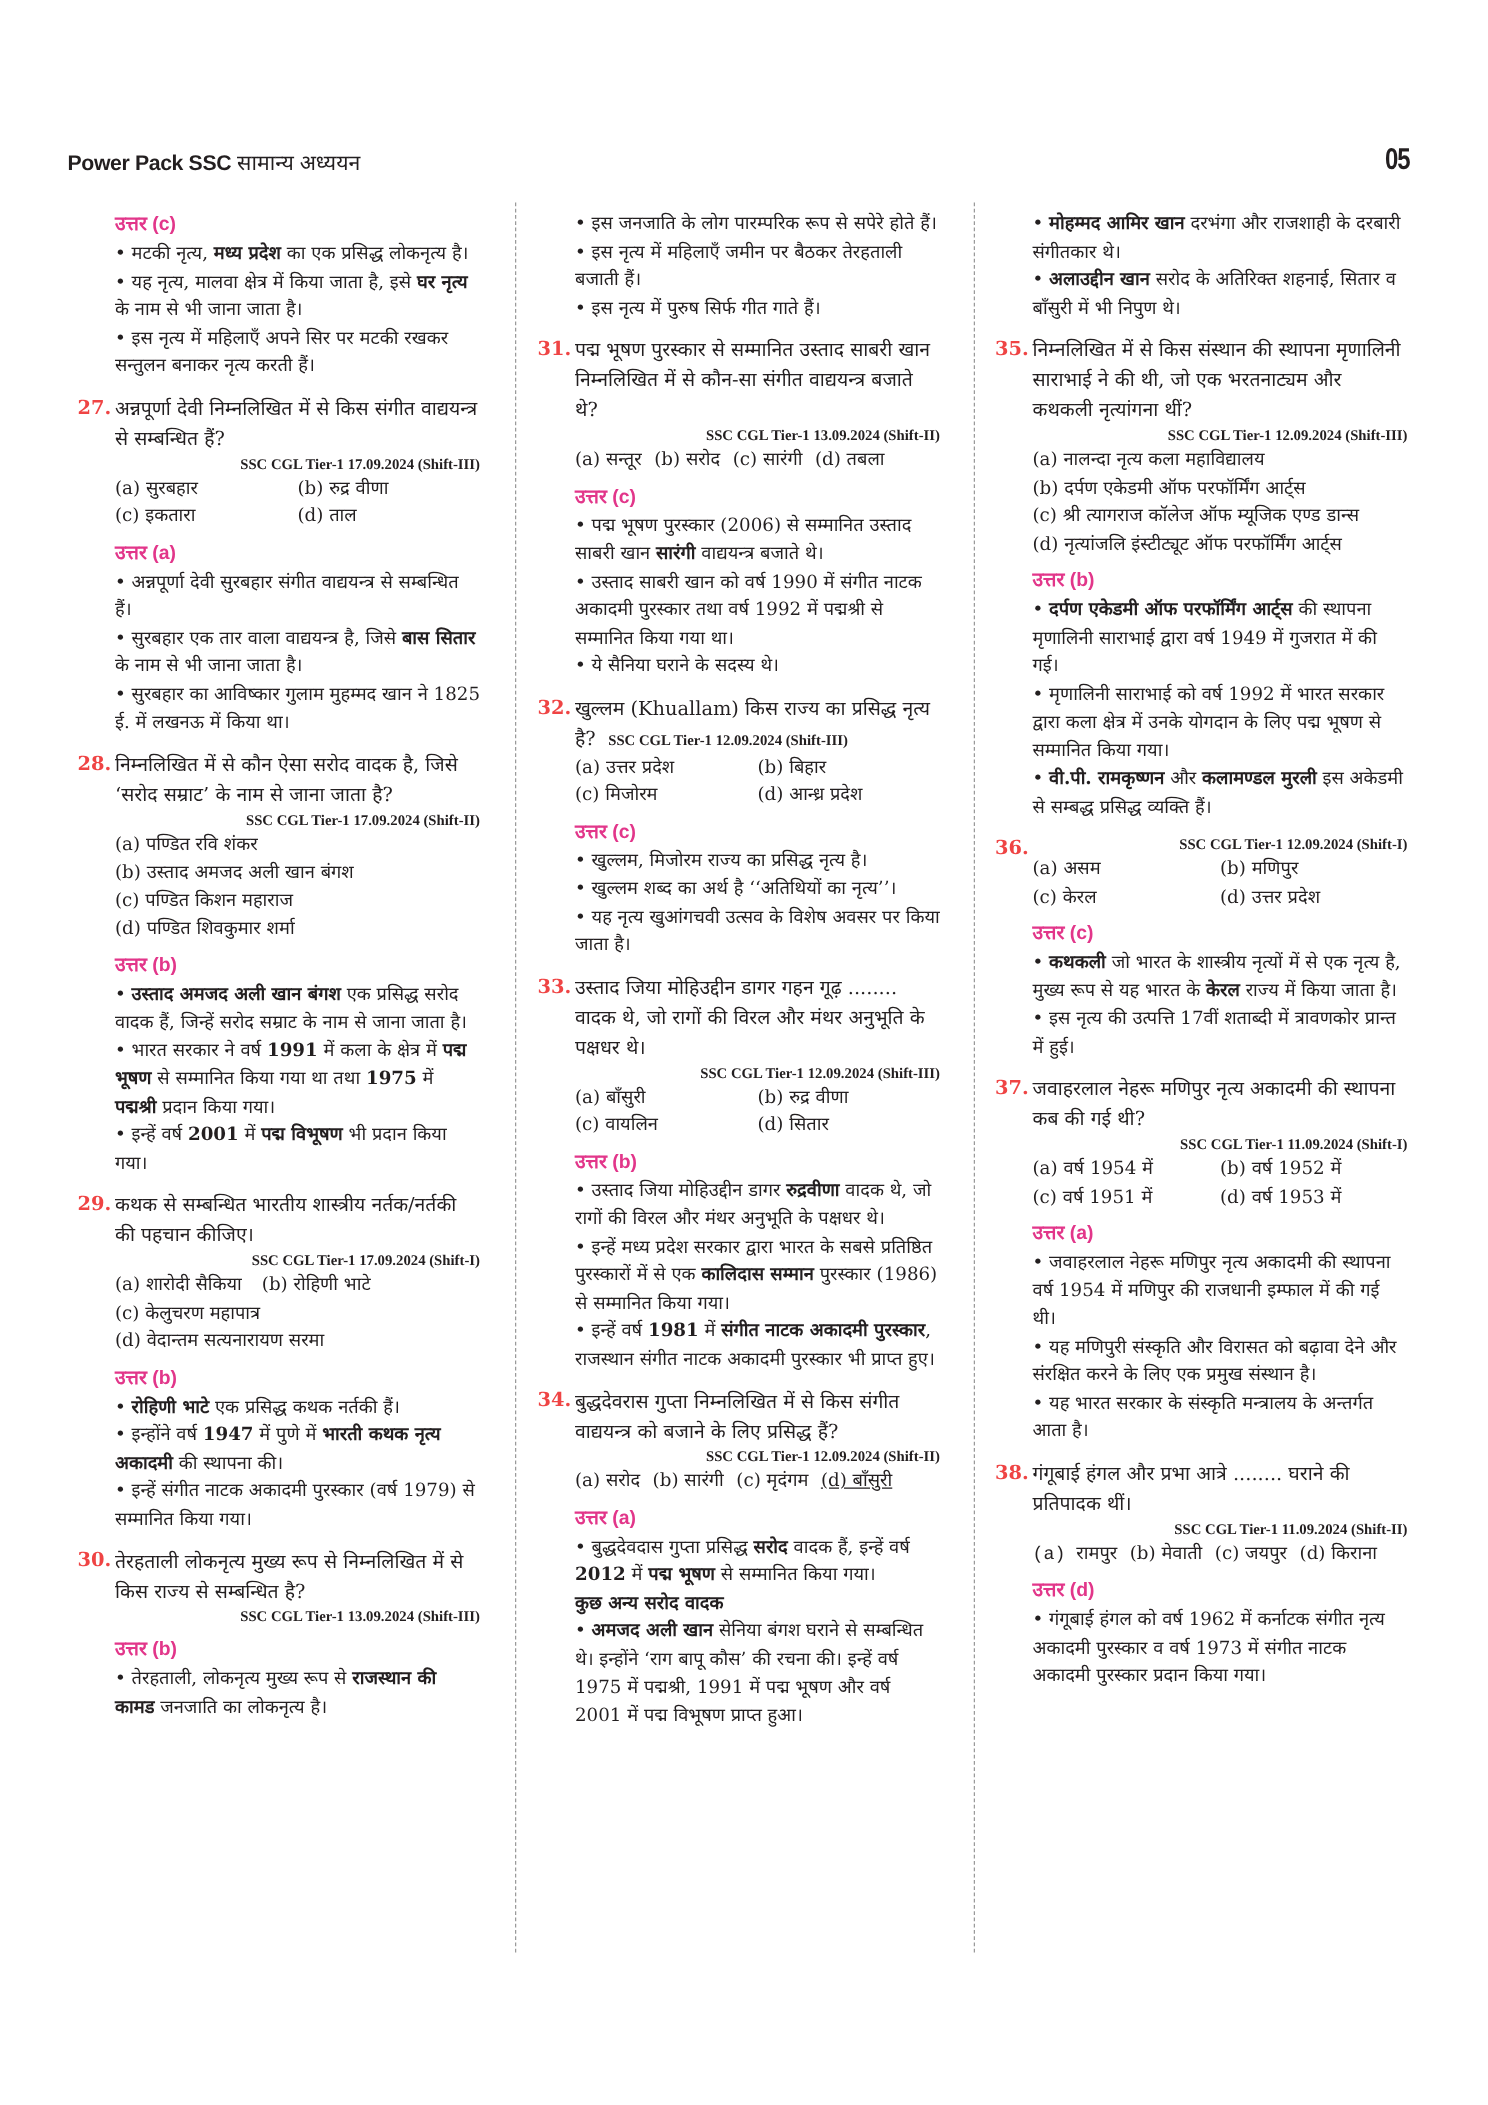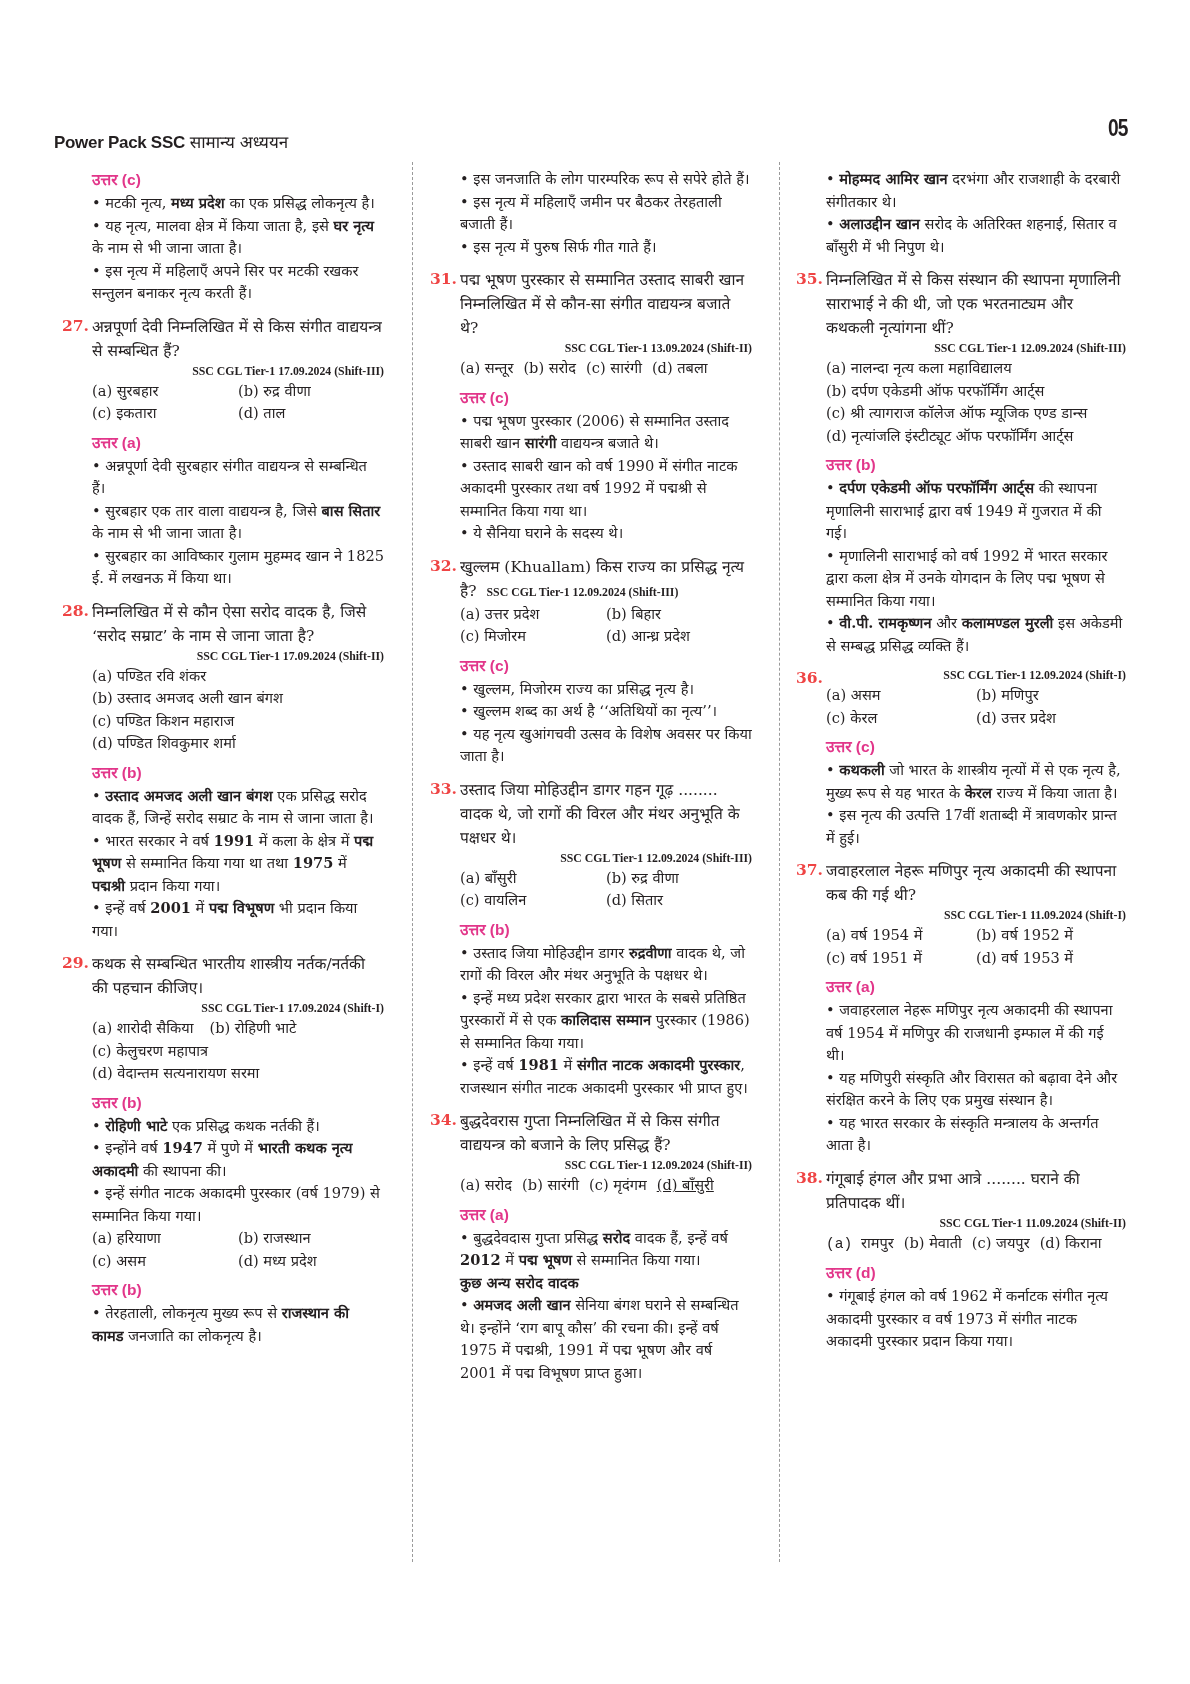--- a/index.html
+++ b/index.html
@@ -5,21 +5,21 @@
   html, body { margin: 0; padding: 0; background: #ffffff; }
   body {
     width: 1190px; height: 1684px; position: relative; overflow: hidden;
     font-family: "DejaVu Serif", "Liberation Serif", serif;
     color: #231f20;
   }
   .header {
     position: absolute; left: 54px; top: 118px; right: 62px; height: 30px;
   }
   .header .title {
-    position: absolute; left: 0; top: 12px;
+    position: absolute; left: 0; top: 0;
     font-family: "Liberation Sans", "DejaVu Sans", sans-serif;
     font-size: 17px; color: #231f20;
   }
   .header .title b { font-weight: bold; letter-spacing: -0.3px; }
   .header .pageno {
     position: absolute; right: 0; top: -4px;
     font-family: "Liberation Sans", "DejaVu Sans", sans-serif;
     font-weight: bold; font-size: 24px; color: #231f20; letter-spacing: -1px;
     transform: scaleX(0.8); transform-origin: right center;
   }
@@ -127,29 +127,24 @@
       <div class="opt-line"><span style="margin-right: 16px;">(a) शारोदी सैकिया</span><span>(b) रोहिणी भाटे</span></div>
       <div>(c) केलुचरण महापात्र</div>
       <div>(d) वेदान्तम सत्यनारायण सरमा</div>
     </div>
     <div class="ans">
       <div class="ans-label">उत्तर (b)</div>
       <span style="display: block;"><span>• </span><strong>रोहिणी भाटे</strong><span> एक प्रसिद्ध कथक नर्तकी हैं।</span></span>
       <span style="display: block;"><span>• इन्होंने वर्ष </span><strong>1947</strong><span> में पुणे में </span><strong>भारती कथक नृत्य अकादमी</strong><span> की स्थापना की।</span></span>
       <span style="display: block;"><span>• इन्हें संगीत नाटक अकादमी पुरस्कार (वर्ष 1979) से सम्मानित किया गया।</span></span>
     </div>
-    <div class="opts">
-      <div class="opt-row">
-        <span class="o">(a) हरियाणा</span>
-        <span class="o">(b) राजस्थान</span>
-      </div>
-      <div class="opt-row">
-        <span class="o">(c) असम</span>
-        <span class="o">(d) मध्य प्रदेश</span>
-      </div>
+    <div class="q">
+      <span class="qnum">30.</span>
+      <div class="qtext"><span>तेरहताली लोकनृत्य मुख्य रूप से निम्नलिखित में से किस राज्य से सम्बन्धित है?</span></div>
+      <div class="src">SSC CGL Tier-1 13.09.2024 (Shift-III)</div>
     </div>
     <div class="ans">
       <div class="ans-label">उत्तर (b)</div>
       <span style="display: block;"><span>• तेरहताली, लोकनृत्य मुख्य रूप से </span><strong>राजस्थान की कामड</strong><span> जनजाति का लोकनृत्य है।</span></span>
     </div>
   </div>
 <div class="col col2">
     <div class="body-cont">
       <span style="display: block;"><span>• इस जनजाति के लोग पारम्परिक रूप से सपेरे होते हैं।</span></span>
       <span style="display: block;"><span>• इस नृत्य में महिलाएँ जमीन पर बैठकर तेरहताली बजाती हैं।</span></span>

